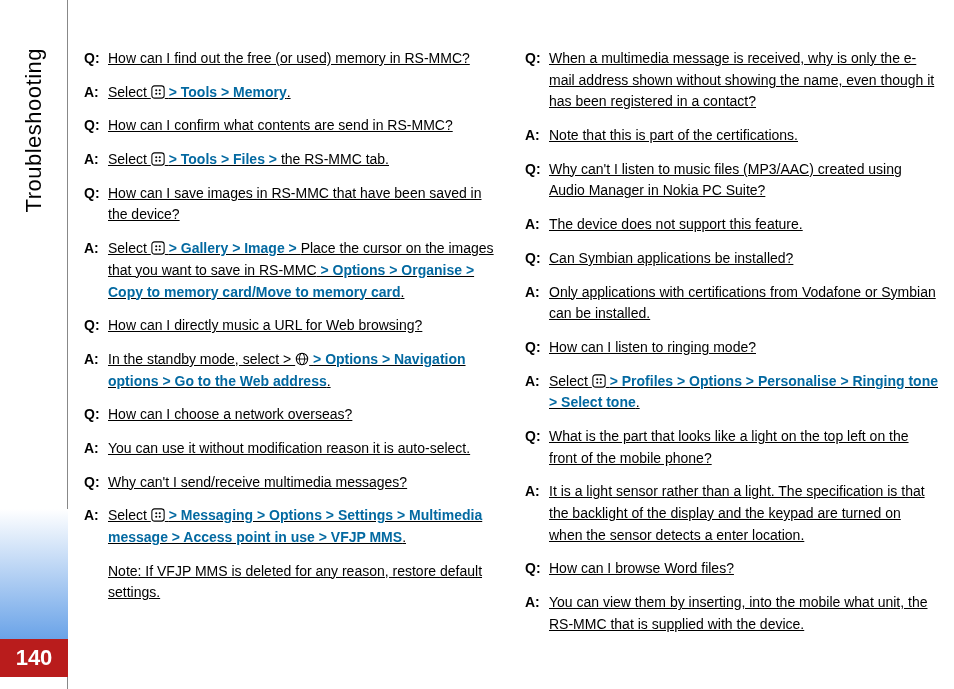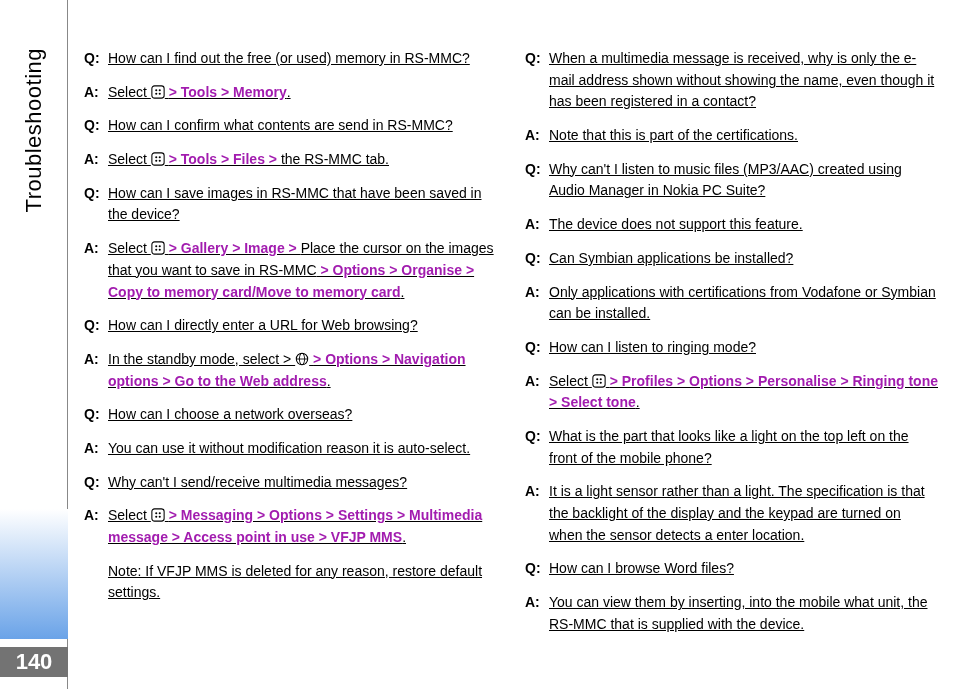--- a/index.html
+++ b/index.html
@@ -37,22 +37,22 @@
     font-size: 22px;
     letter-spacing: 0.5px;
     color: #000;
     margin-top: 48px;
   }
   .page-num-box {
     position: absolute;
     left: 0;
     bottom: 12px;
     width: 68px;
-    height: 30px;
-    background: #737373;
+    height: 38px;
+    background: #b91c1c;
     color: #fff;
     font-size: 22px;
     font-weight: 600;
     display: flex;
     align-items: center;
     justify-content: center;
   }
   .side-gradient {
     position: absolute;
     left: 0;
@@ -80,21 +80,21 @@
   }
   .qa-label {
     font-weight: 700;
     width: 24px;
     flex: 0 0 24px;
   }
   .qa-body {
     flex: 1;
     text-decoration: underline;
   }
-  .link { color: #a21caf; font-weight: 600; }
+  .link { color: #0369a1; font-weight: 600; }
   .note { margin-top: 4px; margin-bottom: 3px; padding-left: 0; }
   .icon {
     display: inline-block;
     width: 14px;
     height: 14px;
     vertical-align: -2px;
   }
   .icon svg { width: 14px; height: 14px; }
 </style>
 </head>
@@ -164,21 +164,21 @@
               <circle cx="10" cy="6" r="1.2" fill="#000"></circle>
               <circle cx="6" cy="10" r="1.2" fill="#000"></circle>
               <circle cx="10" cy="10" r="1.2" fill="#000"></circle>
             </svg></span>
         <span class="link"> &gt; Gallery &gt; Image &gt; </span><span>Place the cursor on the images that you want to save in RS-MMC</span><span class="link"> &gt; Options &gt; Organise &gt; Copy to memory card/Move to memory card</span><span>.</span>
       </div>
     </div>
 
     <div class="qa">
       <div class="qa-label">Q:</div>
-      <div class="qa-body">How can I directly enter a URL for Web browsing?</div>
+      <div class="qa-body">How can I directly music a URL for Web browsing?</div>
     </div>
     <div class="qa">
       <div class="qa-label">A:</div>
       <div class="qa-body">
         <span>In the standby mode, select &gt; </span>
         <span class="icon"><svg viewBox="0 0 16 16">
               <circle cx="8" cy="8" r="6.5" fill="none" stroke="#000" stroke-width="1.2"></circle>
               <ellipse cx="8" cy="8" rx="3" ry="6.5" fill="none" stroke="#000" stroke-width="1"></ellipse>
               <line x1="1.5" y1="8" x2="14.5" y2="8" stroke="#000" stroke-width="1"></line>
             </svg></span>

